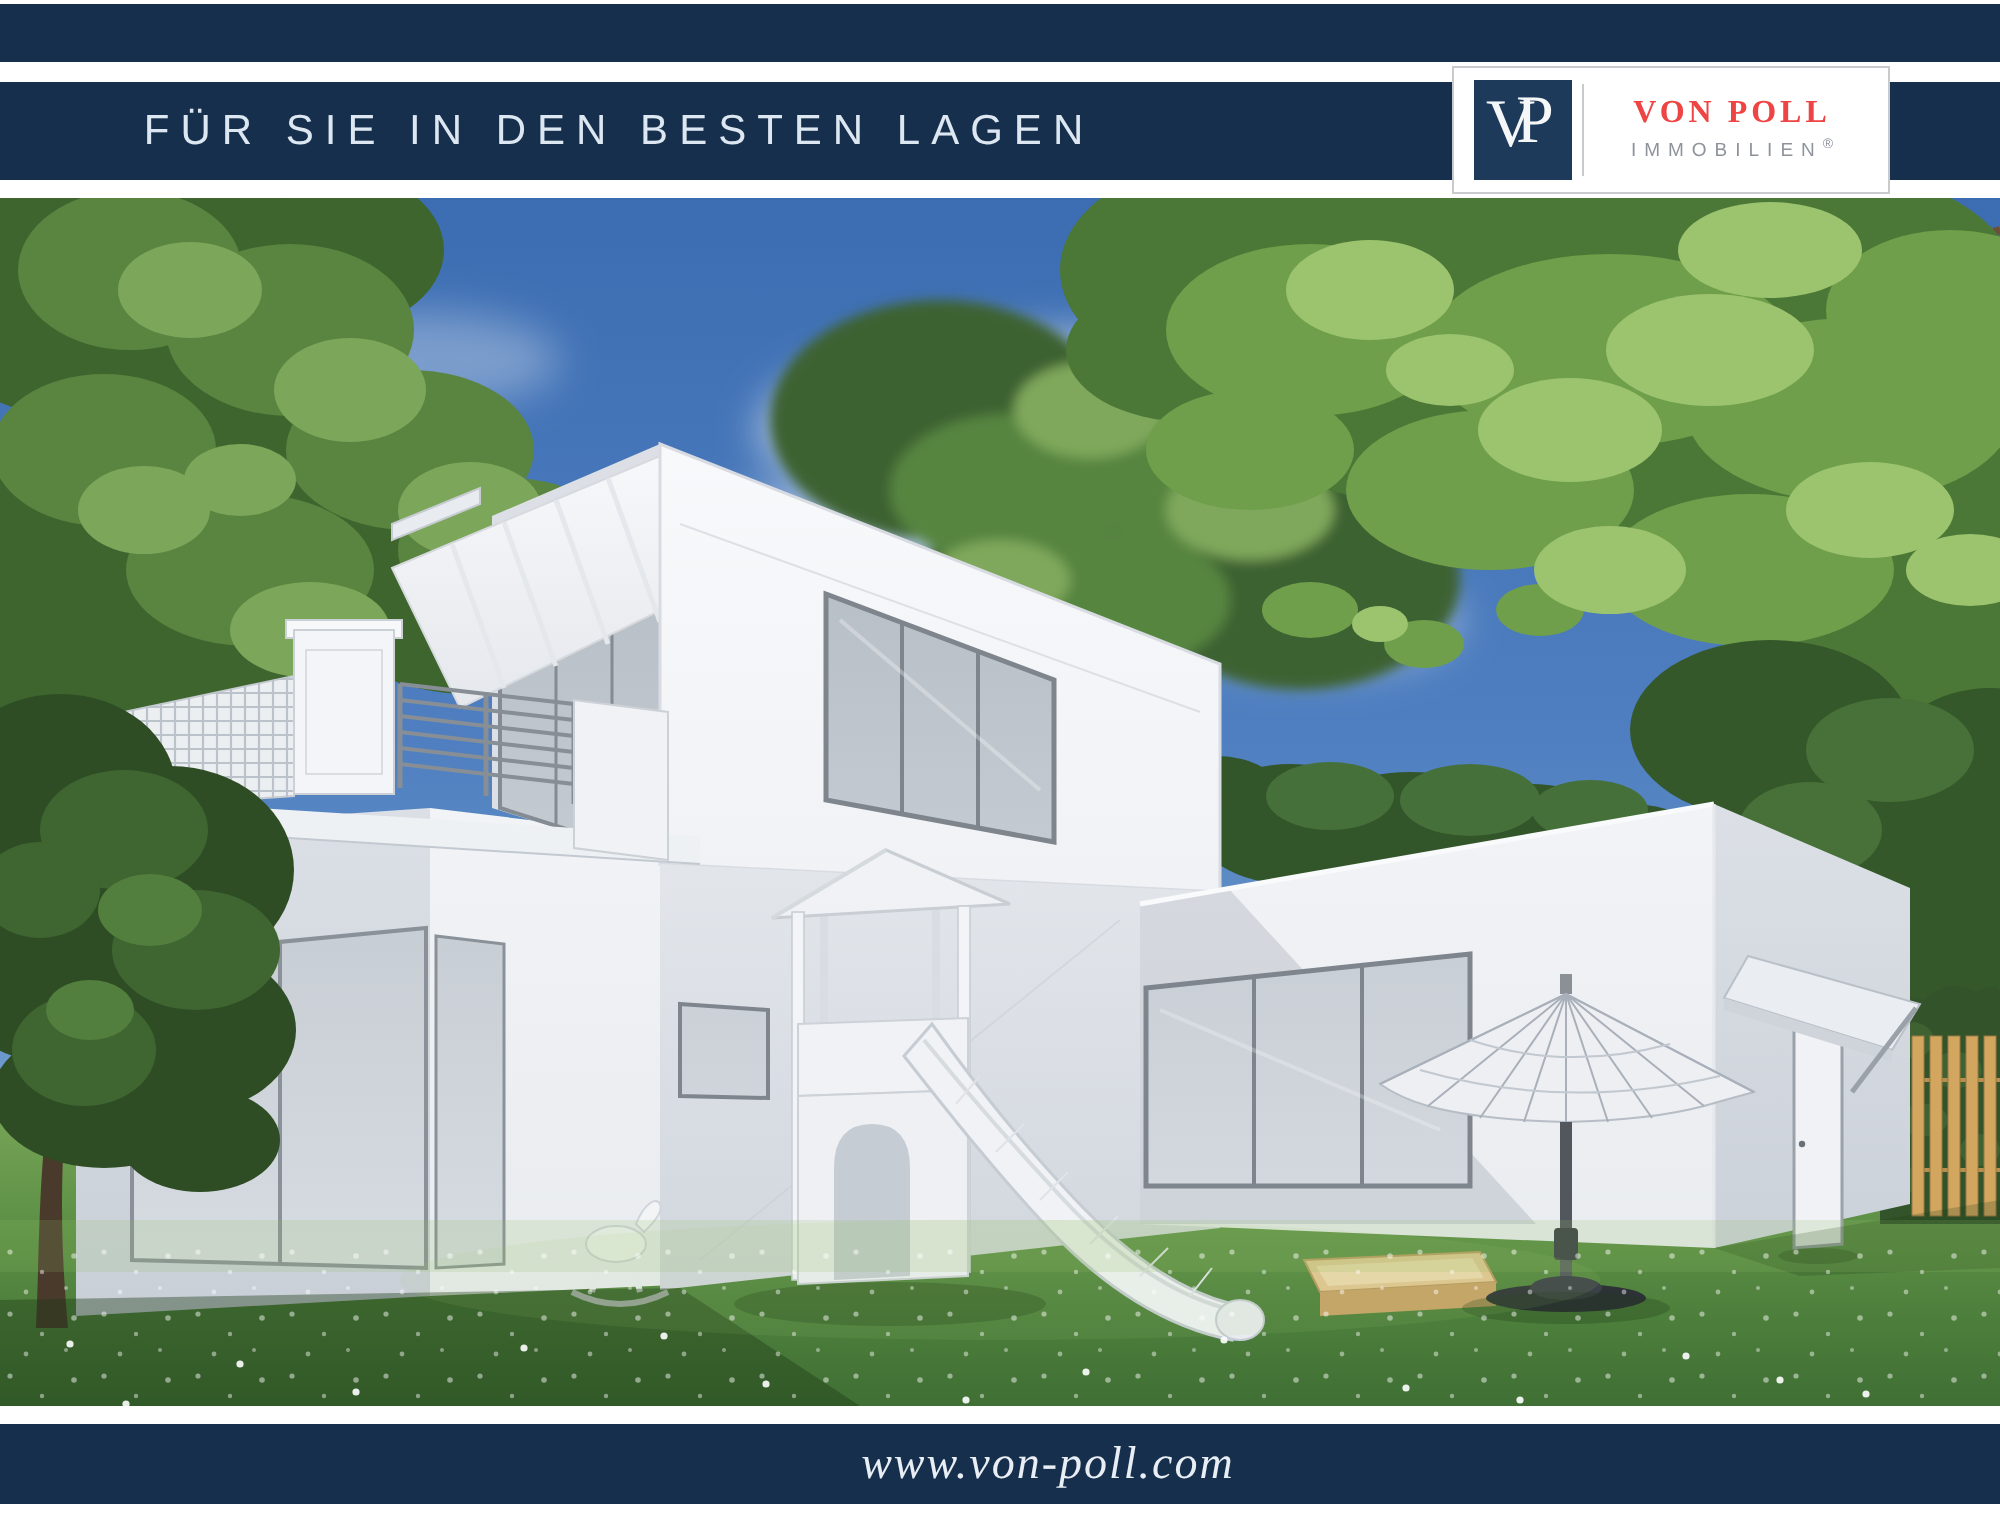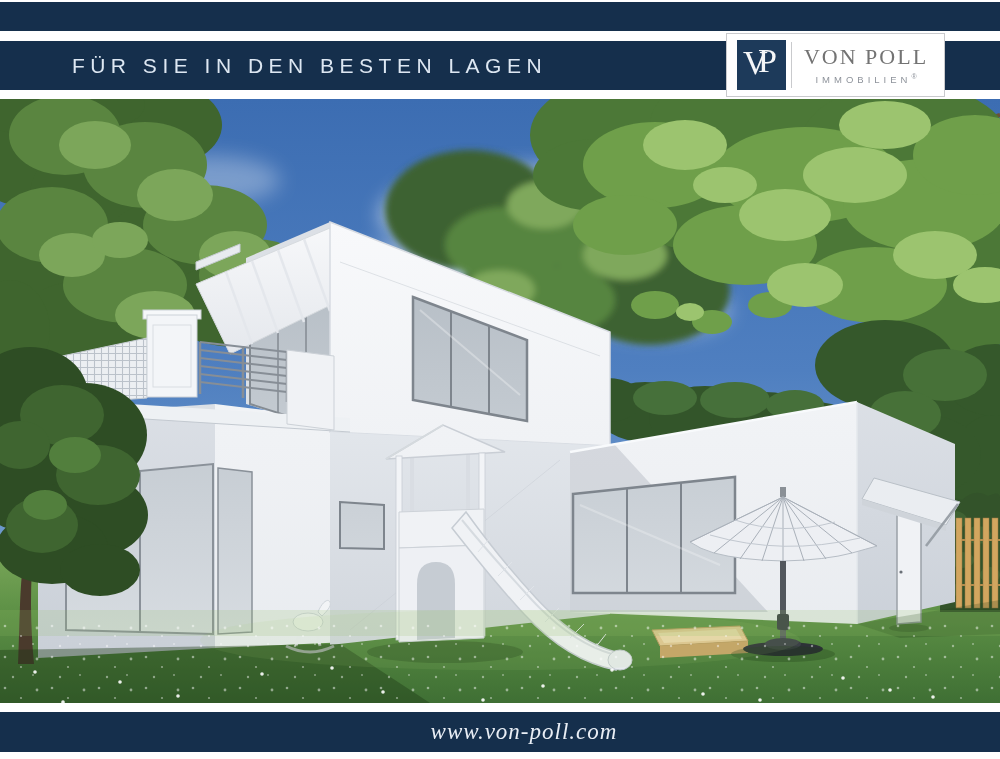--- a/index.html
+++ b/index.html
@@ -13,21 +13,21 @@
   .tagline{color:#dde7f2;font-size:21px;letter-spacing:5.5px;white-space:nowrap;font-weight:400;}
 
   .logo-box{position:absolute;left:726px;top:33px;width:219px;height:64px;background:#fff;
             border:1px solid #c9cacd;box-sizing:border-box;display:flex;align-items:center;}
   .vp-square{position:relative;width:49px;height:50px;background:var(--logo-navy);margin-left:10px;
              color:#f4f6f8;font-family:"Liberation Serif",serif;flex:0 0 auto;}
   .vp-square .v{position:absolute;left:6px;top:6px;font-size:34px;line-height:34px;}
   .vp-square .p{position:absolute;left:21px;top:4px;font-size:34px;line-height:34px;}
   .logo-div{width:1px;height:46px;background:#c9cacd;margin-left:5px;flex:0 0 auto;}
   .logo-text{flex:1;text-align:center;padding-right:4px;}
-  .brand-name{font-family:"Liberation Serif",serif;font-weight:normal;color:#737373;font-size:22px;letter-spacing:2px;white-space:nowrap;}
+  .brand-name{font-family:"Liberation Serif",serif;font-weight:bold;color:#ef4444;font-size:16px;letter-spacing:2px;white-space:nowrap;}
   .brand-sub{color:#8e939b;font-size:9.5px;letter-spacing:4px;margin-top:3px;white-space:nowrap;}
   .brand-sub sup{font-size:7px;letter-spacing:0;}
 
   .photo{position:absolute;top:99px;left:0;width:1000px;height:604px;}
   .photo svg{display:block;}
 
   .footer-bar{position:absolute;top:712px;left:0;width:100%;height:40px;background:var(--navy);
               display:flex;align-items:center;justify-content:center;padding-left:24px;}
   .footer-url{font-family:"Liberation Serif",serif;font-style:italic;color:#e9eef5;font-size:23px;letter-spacing:1px;}
 </style>

